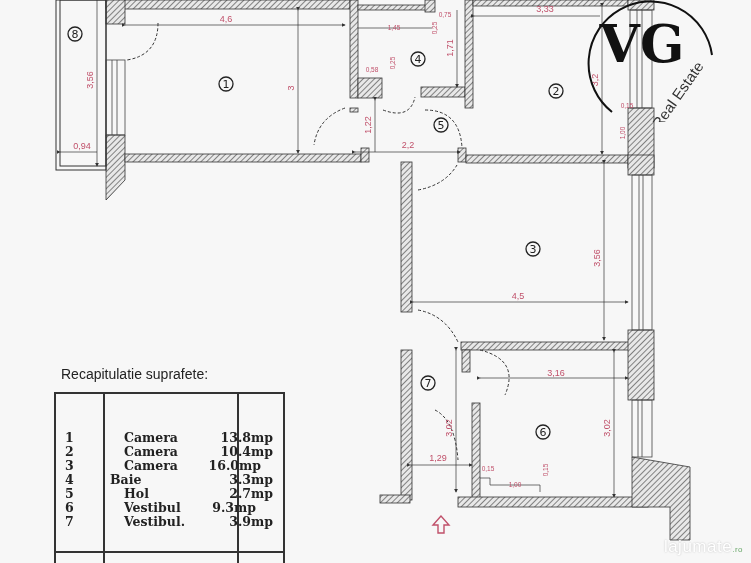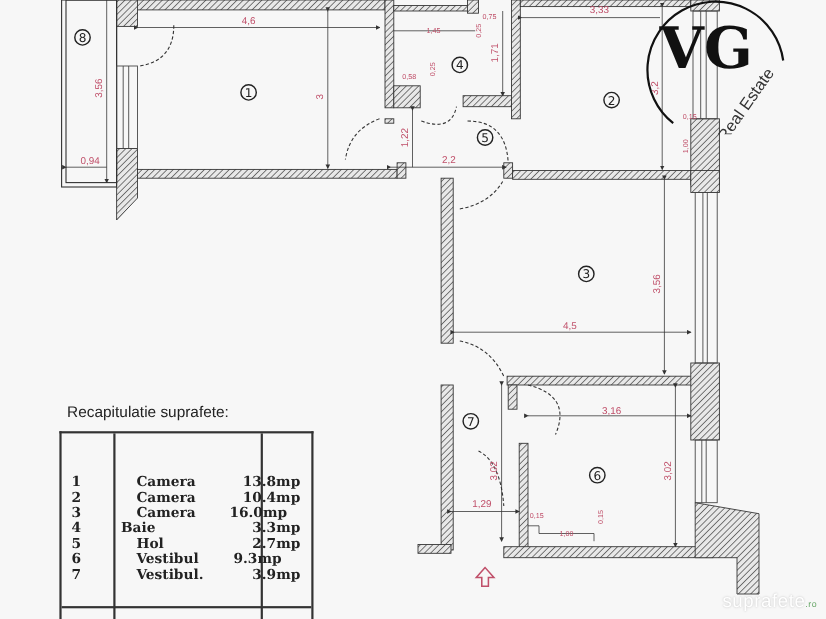--- a/index.html
+++ b/index.html
@@ -232,14 +232,14 @@
     <div class="row" style="top:93px;">
       <span style="position:absolute;left:9px;">7</span>
       <span style="position:absolute;left:68px;">Vestibul.</span>
       <span style="position:absolute;right:10px;">3.9mp</span>
     </div>
   </div>
   <div class="foot"></div>
 </div>
 
 <div class="wm">
-  <span>suprafete</span><small>.ro</small>
+  <span>lajumate</span><small>.ro</small>
 </div>
 
 </body></html>

